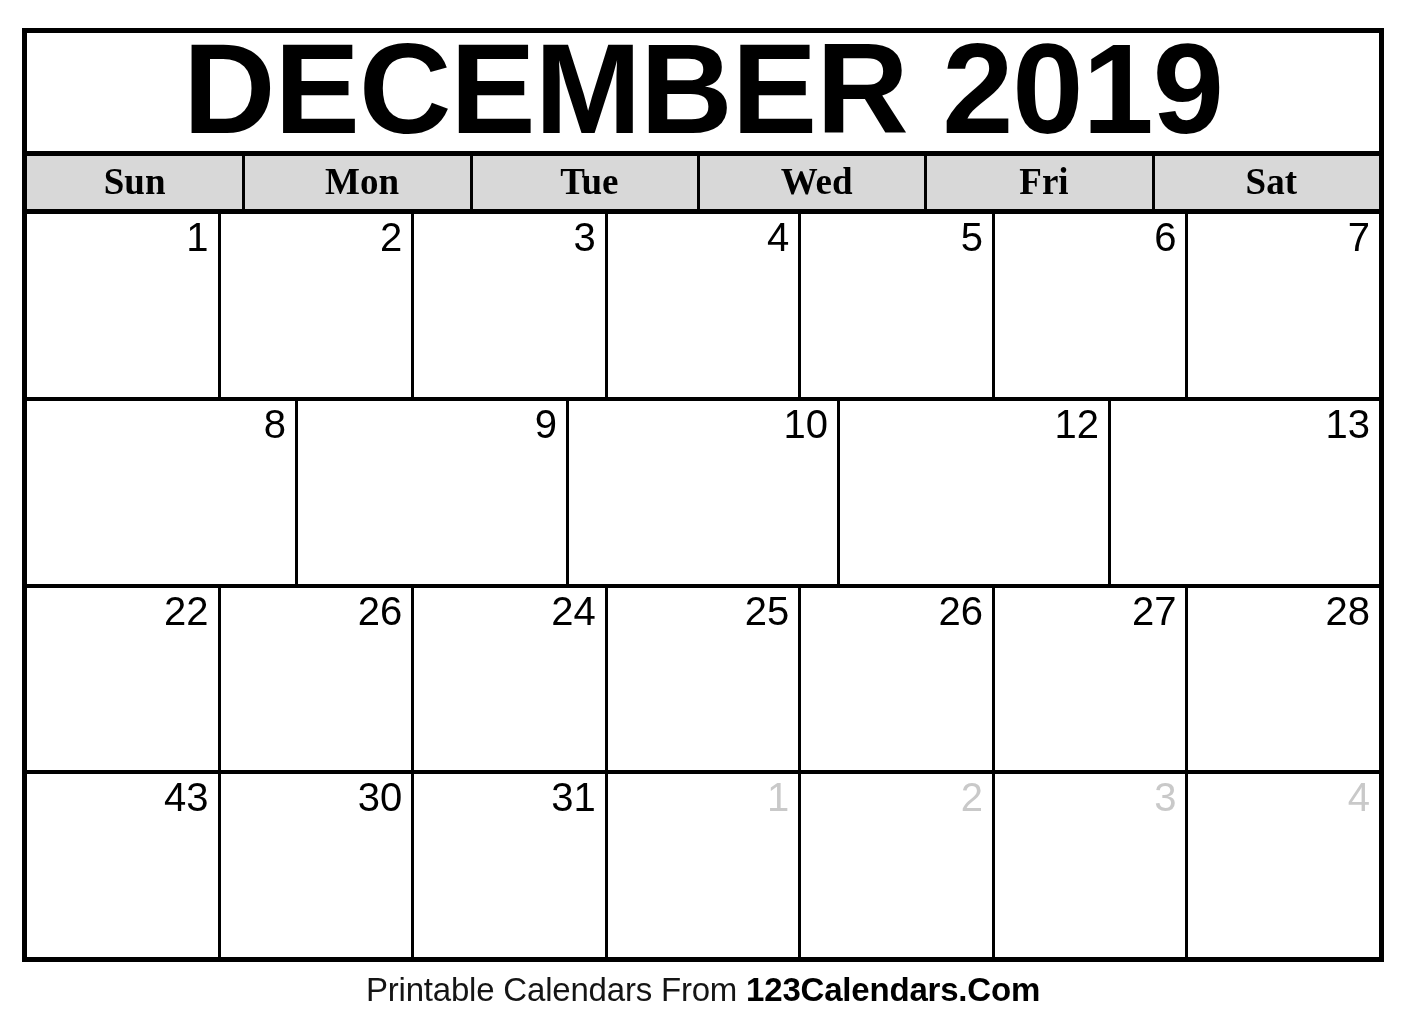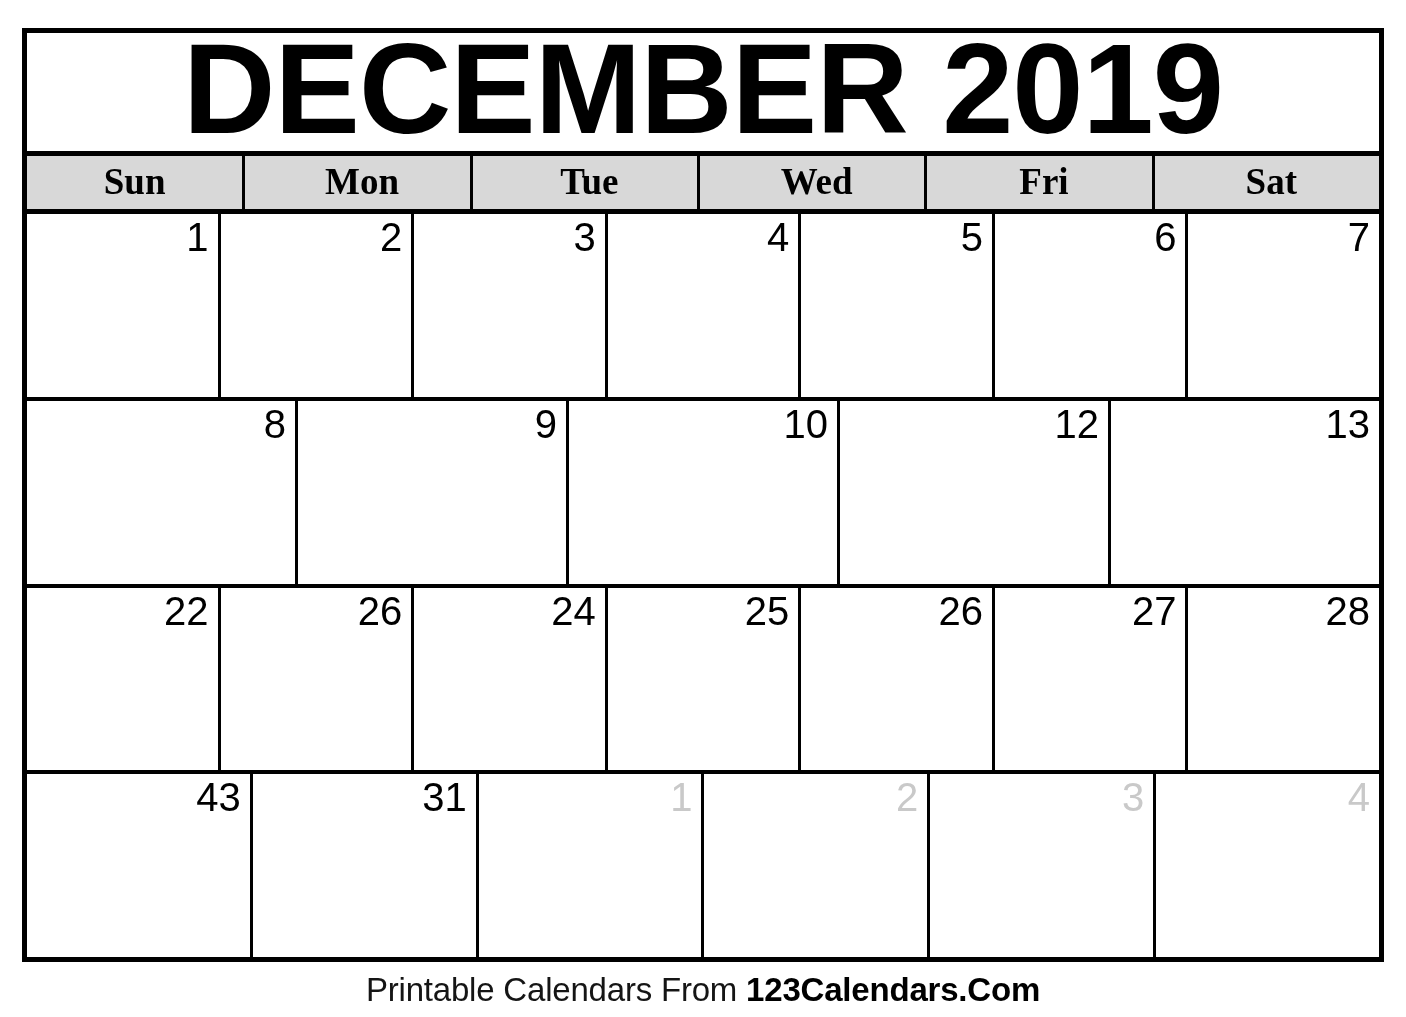--- a/index.html
+++ b/index.html
@@ -245,20 +245,23 @@
           </div>
           <div class="day-cell">
             <span class="day-number">28</span>
           </div>
         </div>
         <div class="week-row">
           <div class="day-cell">
             <span class="day-number">43</span>
           </div>
           <div class="day-cell">
+            <span class="day-number">30</span>
+          </div>
+          <div class="day-cell">
             <span class="day-number">31</span>
           </div>
           <div class="day-cell other-month">
             <span class="day-number">1</span>
           </div>
           <div class="day-cell other-month">
             <span class="day-number">2</span>
           </div>
           <div class="day-cell other-month">
             <span class="day-number">3</span>

